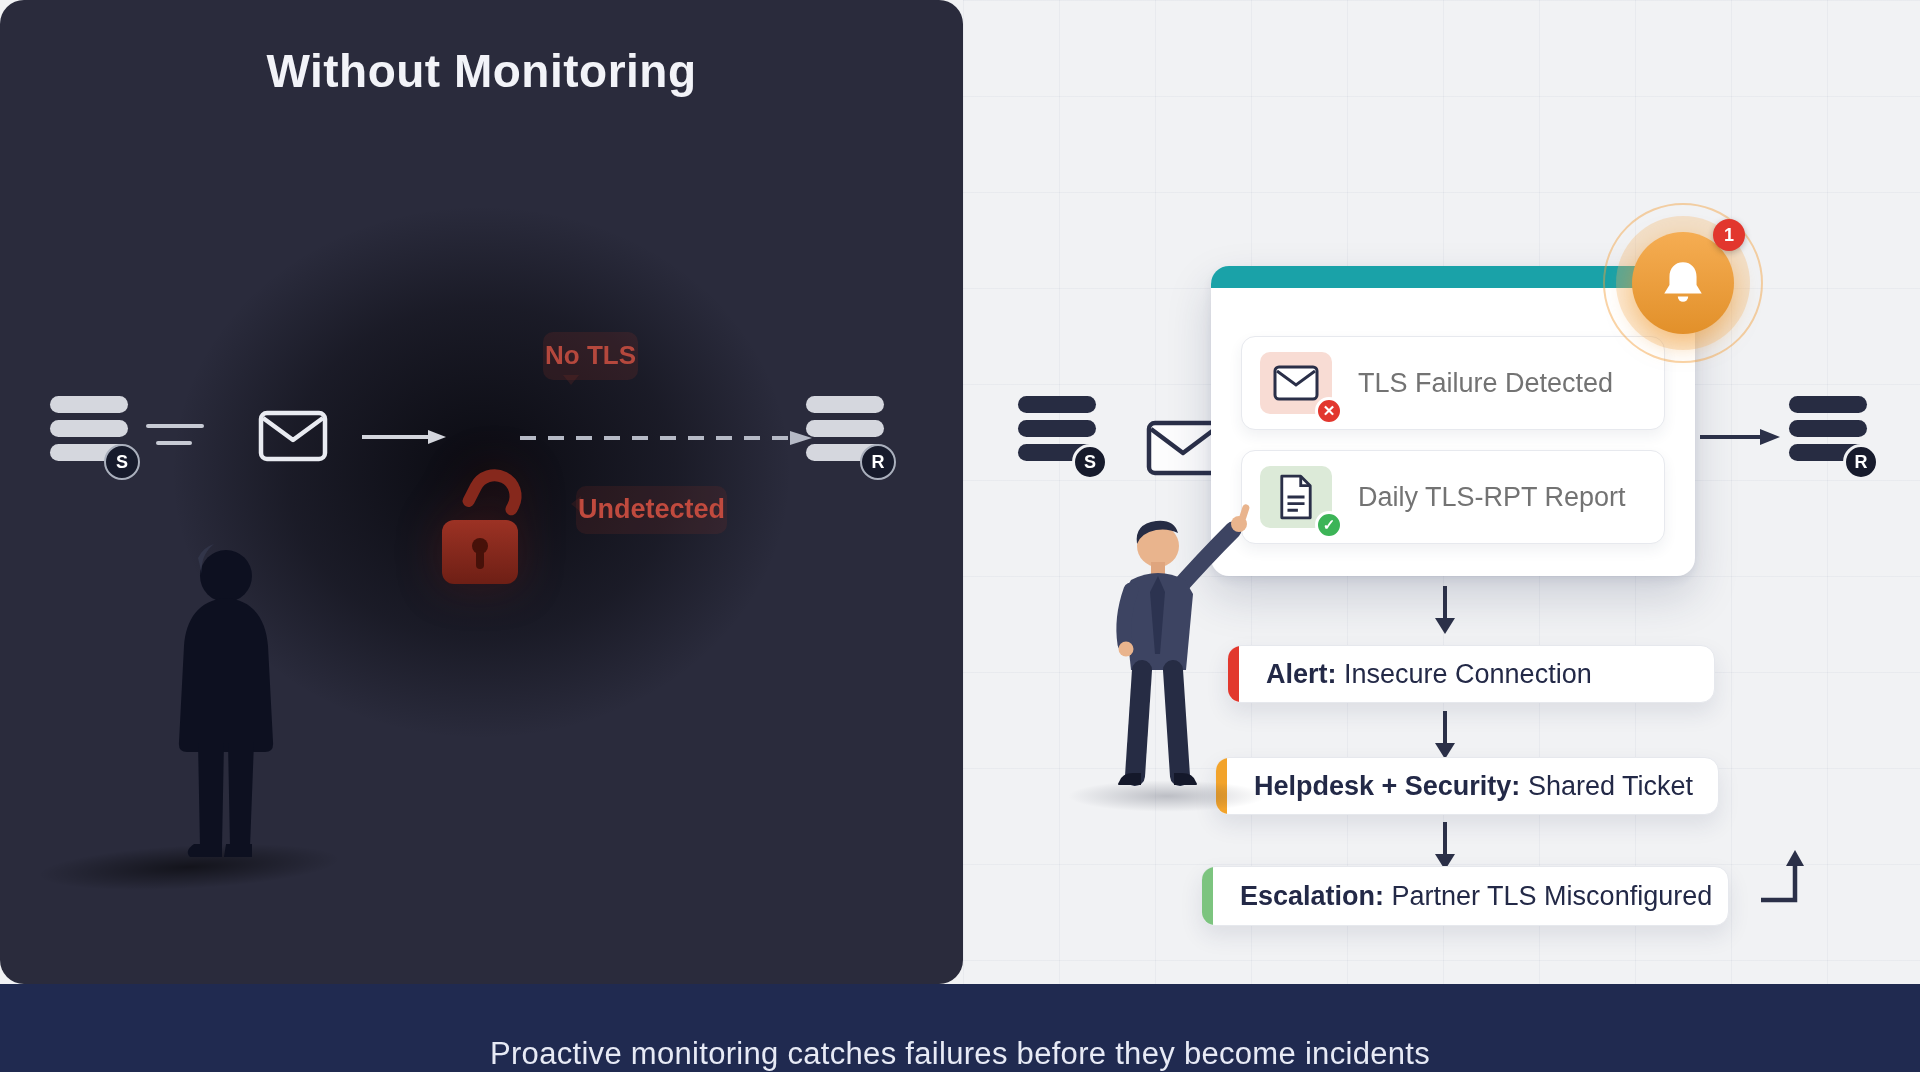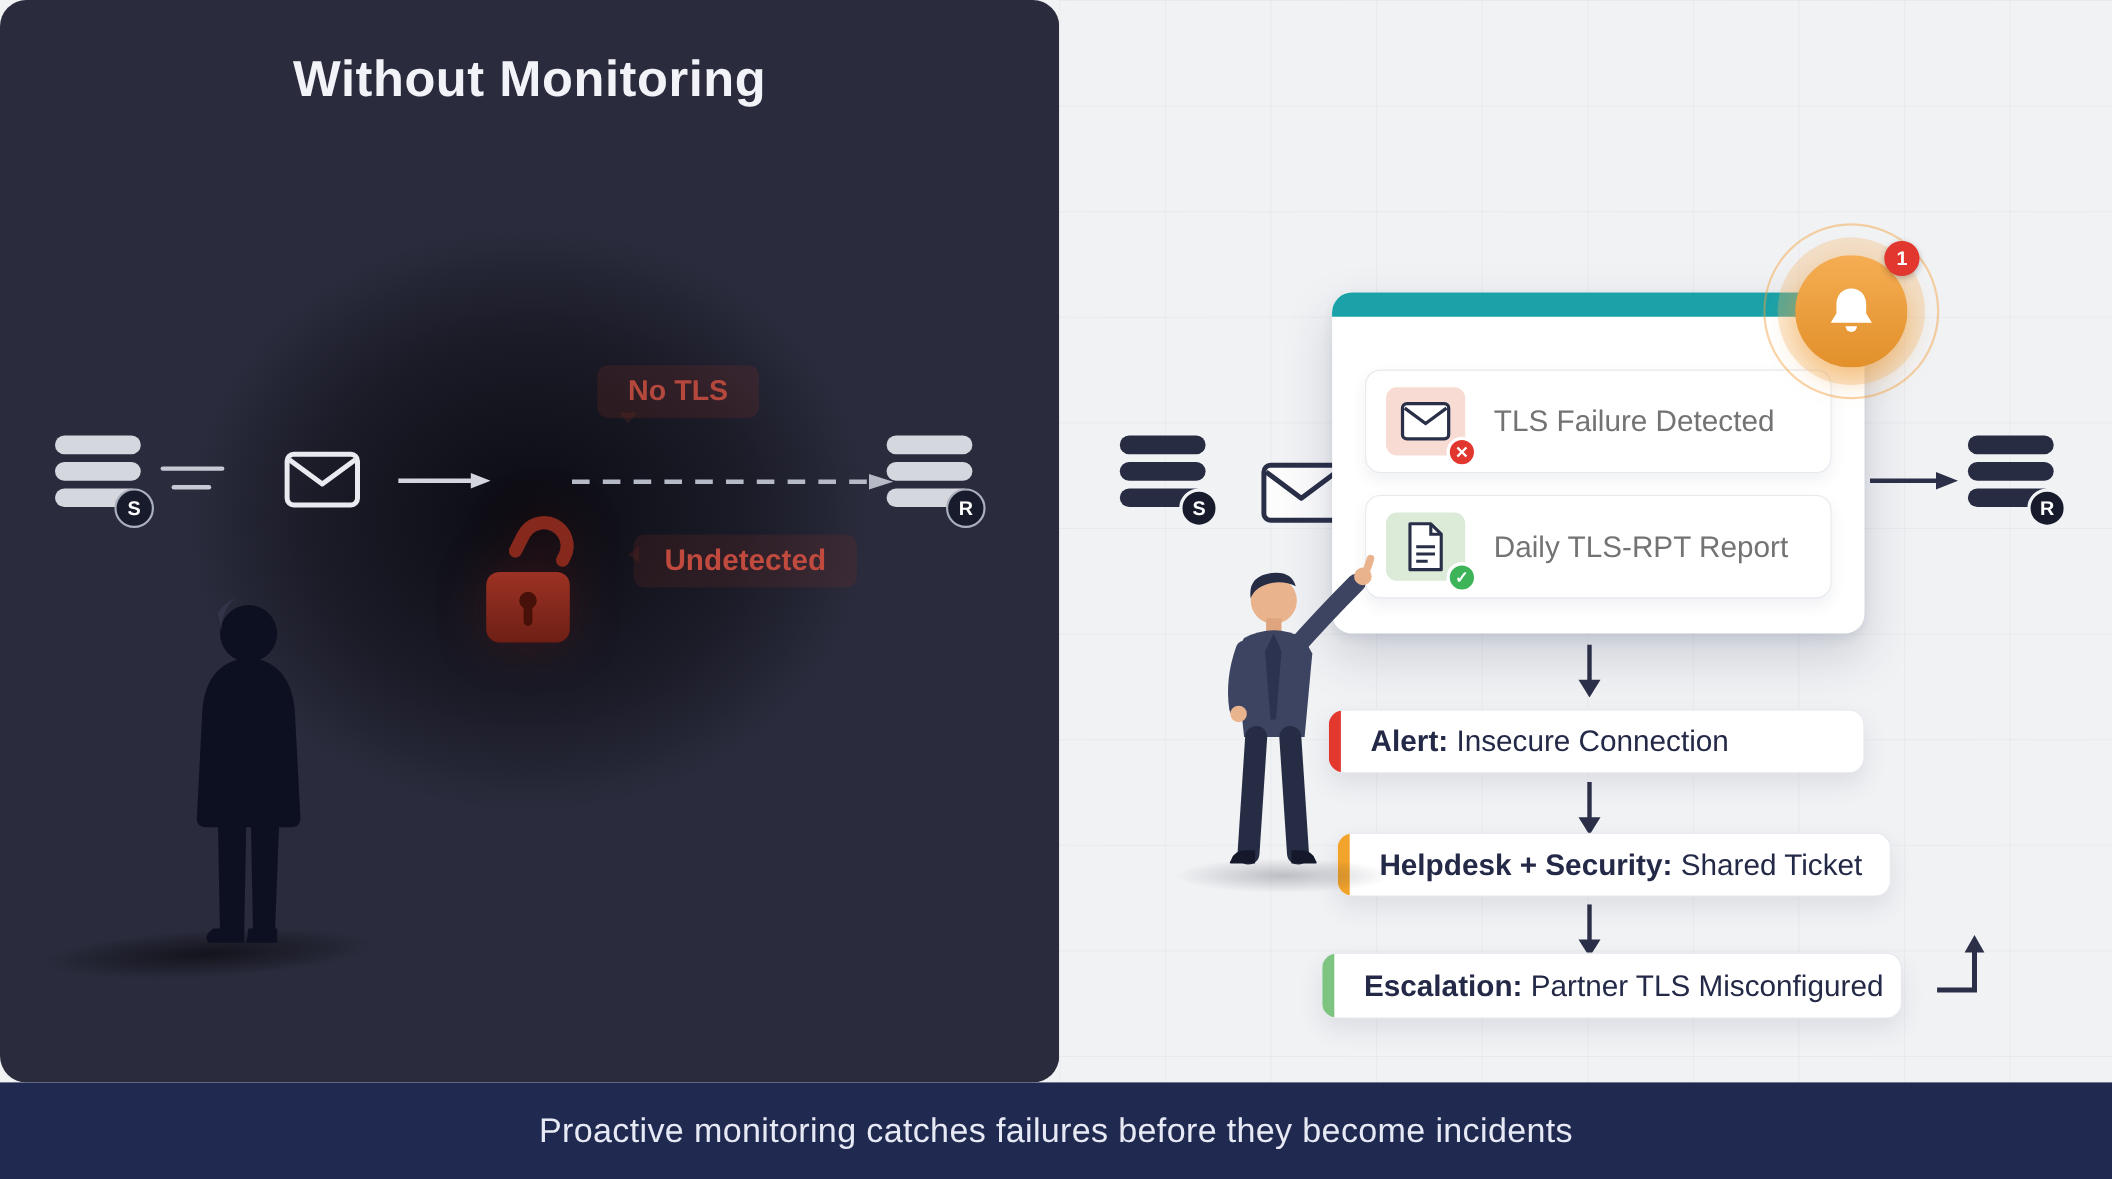--- a/index.html
+++ b/index.html
@@ -51,21 +51,21 @@
   .sl1 { width:58px; margin-bottom:13px; }
   .sl2 { width:36px; margin-left:10px; }
 
   .env-left  { position:absolute; left:258px; top:410px; width:70px; height:52px; }
   .arrow-solid-left { position:absolute; left:362px; top:428px; }
   .arrow-dashed { position:absolute; left:520px; top:429px; }
 
   .padlock { position:absolute; left:426px; top:456px; width:124px; height:160px;
     filter:drop-shadow(0 0 22px rgba(120,30,20,0.35)); }
 
-  .tag { position:absolute; padding:8px 28px 9px; border-radius:10px; font-weight:600; }
+  .tag { position:absolute; padding:8px 2px 9px; border-radius:10px; font-weight:600; }
   .no-tls { left:543px; top:332px; font-size:26px; color:#b5483d; background:rgba(150,48,40,0.18); }
   .no-tls::after { content:""; position:absolute; left:20px; bottom:-13px;
     border:8px solid transparent; border-top:10px solid rgba(150,48,40,0.18); }
   .undetected { left:576px; top:486px; font-size:27px; color:#c04a3e; background:rgba(150,48,40,0.16); }
   .undetected::before { content:""; position:absolute; left:-13px; top:10px;
     border:8px solid transparent; border-right:10px solid rgba(150,48,40,0.16); }
 
   .sil-shadow { position:absolute; left:36px; top:845px; width:306px; height:44px;
     background:radial-gradient(ellipse at center, rgba(0,0,0,0.55), rgba(0,0,0,0) 70%);
     transform:rotate(-3deg); }
@@ -107,36 +107,36 @@
 
   .arrow-to-receiver { position:absolute; left:737px; top:427px; }
   .down-arrow { position:absolute; left:469px; }
   .down-arrow.d1 { top:586px; }
   .down-arrow.d2 { top:711px; }
   .down-arrow.d3 { top:822px; }
 
   .flow-box { position:absolute; height:58px; background:#fff; border-radius:14px;
     border:1px solid #e6e8ed; box-shadow:0 10px 22px rgba(40,50,90,0.10);
     display:flex; align-items:center; overflow:hidden; }
-  .flow-box.f1 { left:244px; top:645px; width:488px; }
+  .flow-box.f1 { left:264px; top:645px; width:488px; }
   .flow-box.f2 { left:252px; top:757px; width:504px; }
   .flow-box.f3 { left:238px; top:866px; width:528px; height:60px; }
   .accent { position:absolute; left:0; top:0; bottom:0; width:11px; }
   .flow-text { padding-left:38px; font-size:27px; color:#232947; font-weight:500; white-space:pre; }
   .flow-text b { font-weight:700; }
 
   .return-arrow { position:absolute; left:794px; top:846px; }
 
   .man-shadow { position:absolute; left:104px; top:780px; width:200px; height:32px;
     background:radial-gradient(ellipse at center, rgba(30,35,55,0.25), rgba(0,0,0,0) 70%); }
   .man { position:absolute; left:118px; top:498px; width:190px; height:305px; }
 
   
   .caption-bar { position:absolute; left:0; bottom:0; width:100%; height:88px;
-    background:#202a50; display:flex; align-items:center; justify-content:center; }
+    background:#202a50; display:flex; align-items:flex-end; justify-content:center; }
   .caption { color:#e7eaf5; font-size:31px; font-weight:500; letter-spacing:.3px; }
 </style>
 </head>
 <body>
 
 <div class="stage">
 
   <section class="panel left">
     <h1 class="panel-title light">Without Monitoring</h1>
 

